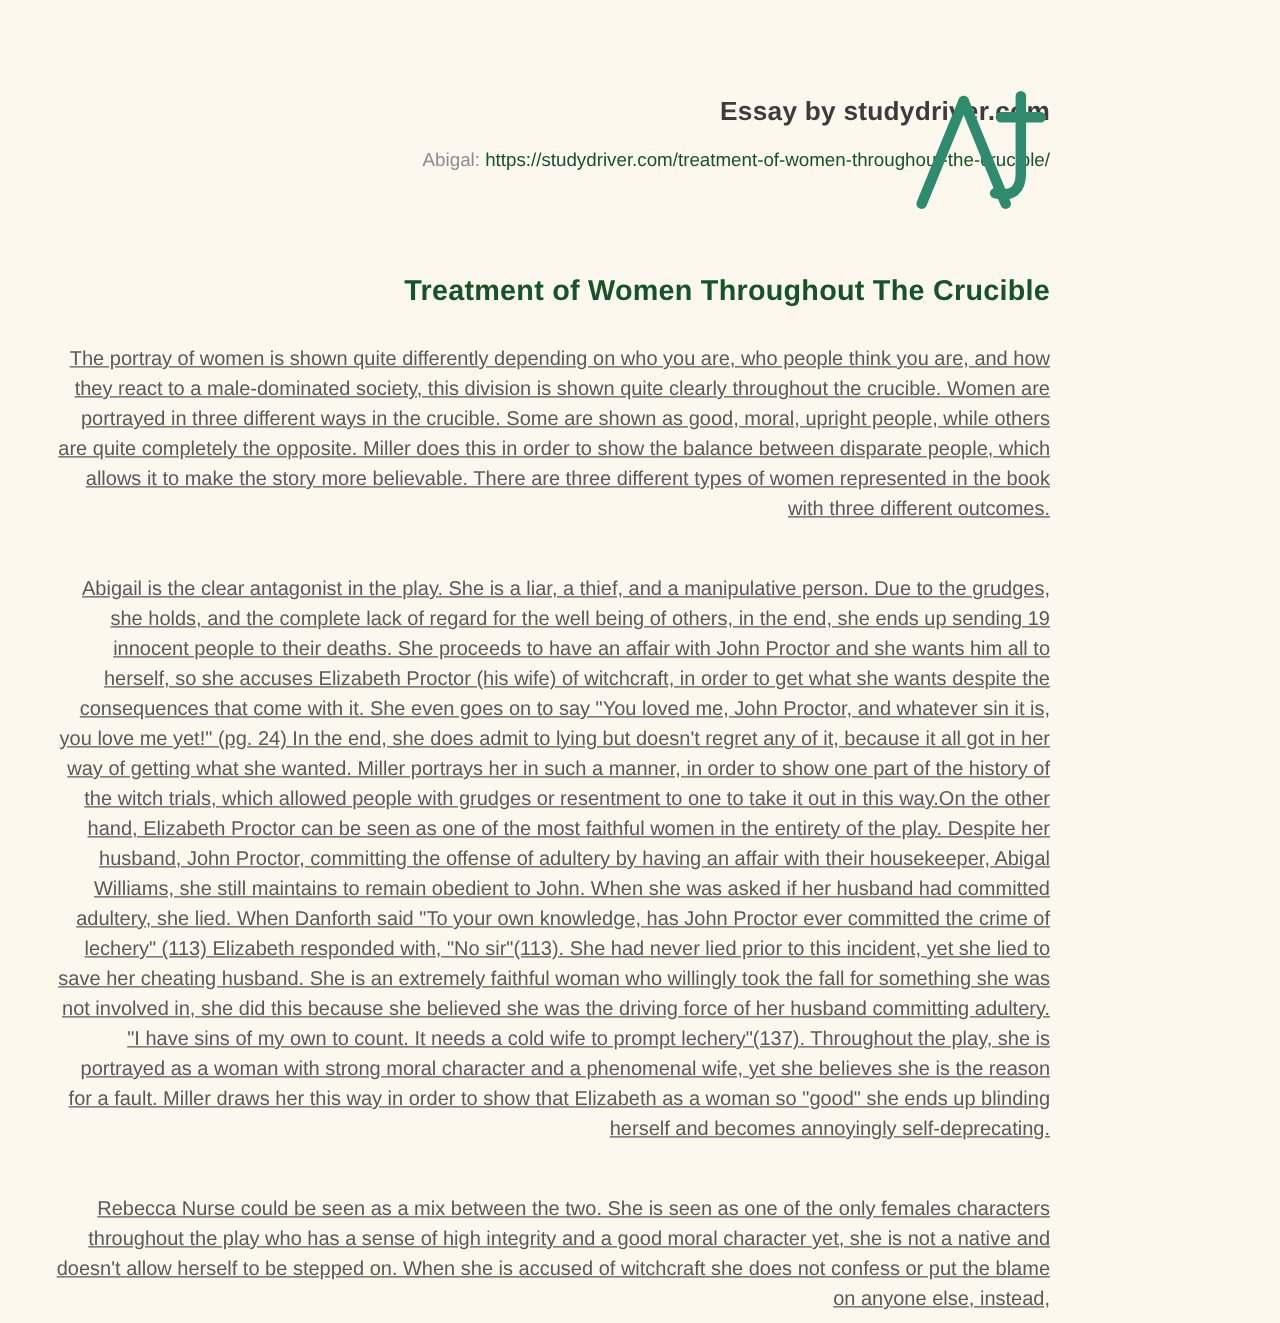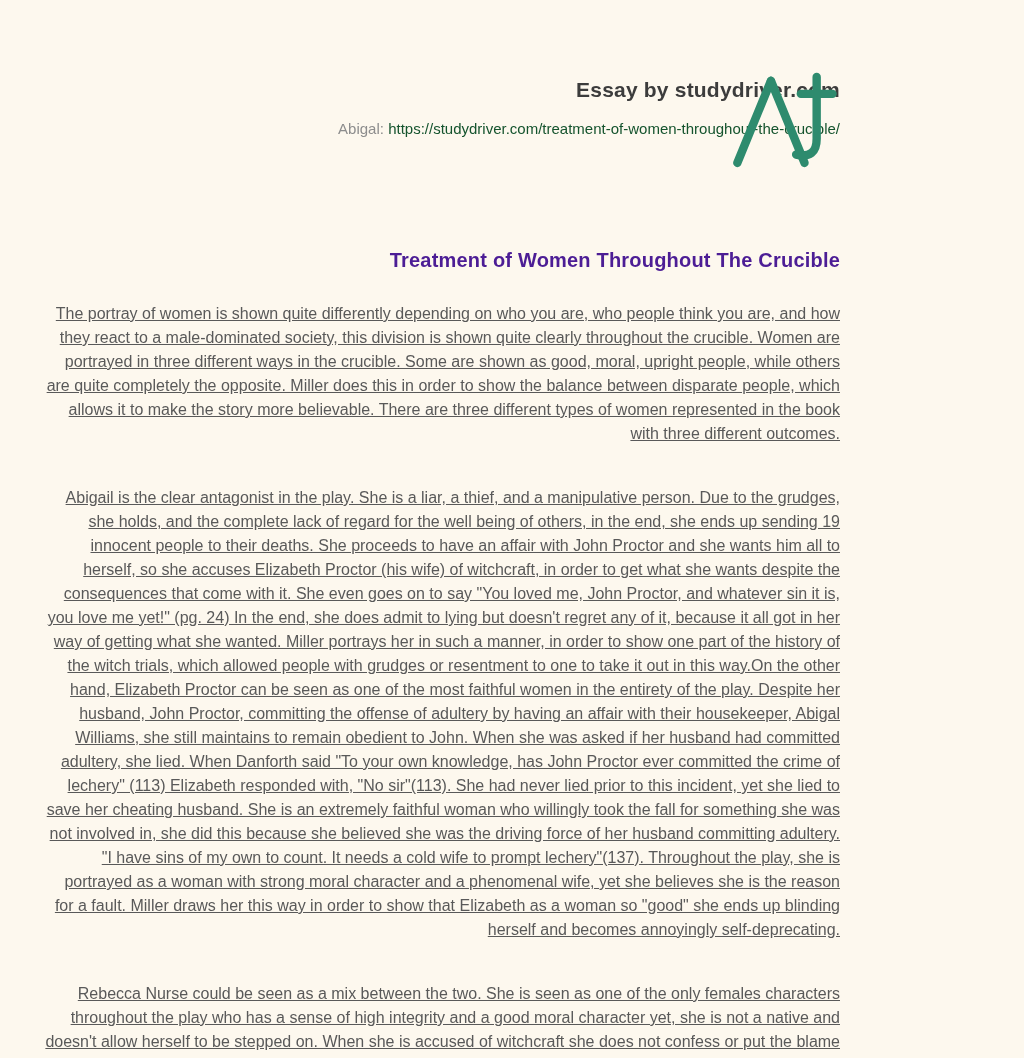--- a/index.html
+++ b/index.html
@@ -39,24 +39,24 @@
     text-decoration: none;
   }
   .logo {
     position: absolute;
     top: -8px;
     right: 0;
     width: 112px;
     height: 100px;
   }
   .article-title {
-    margin-top: 112px;
-    font-size: 20px;
+    margin-top: 82px;
+    font-size: 23px;
     font-weight: 700;
-    color: #4c1d95;
+    color: #14532d;
     letter-spacing: 0.2px;
   }
   .article-body {
     margin-top: 30px;
     font-size: 16px;
     line-height: 24px;
     color: #595959;
     max-width: 832px;
     text-decoration: underline;
   }

